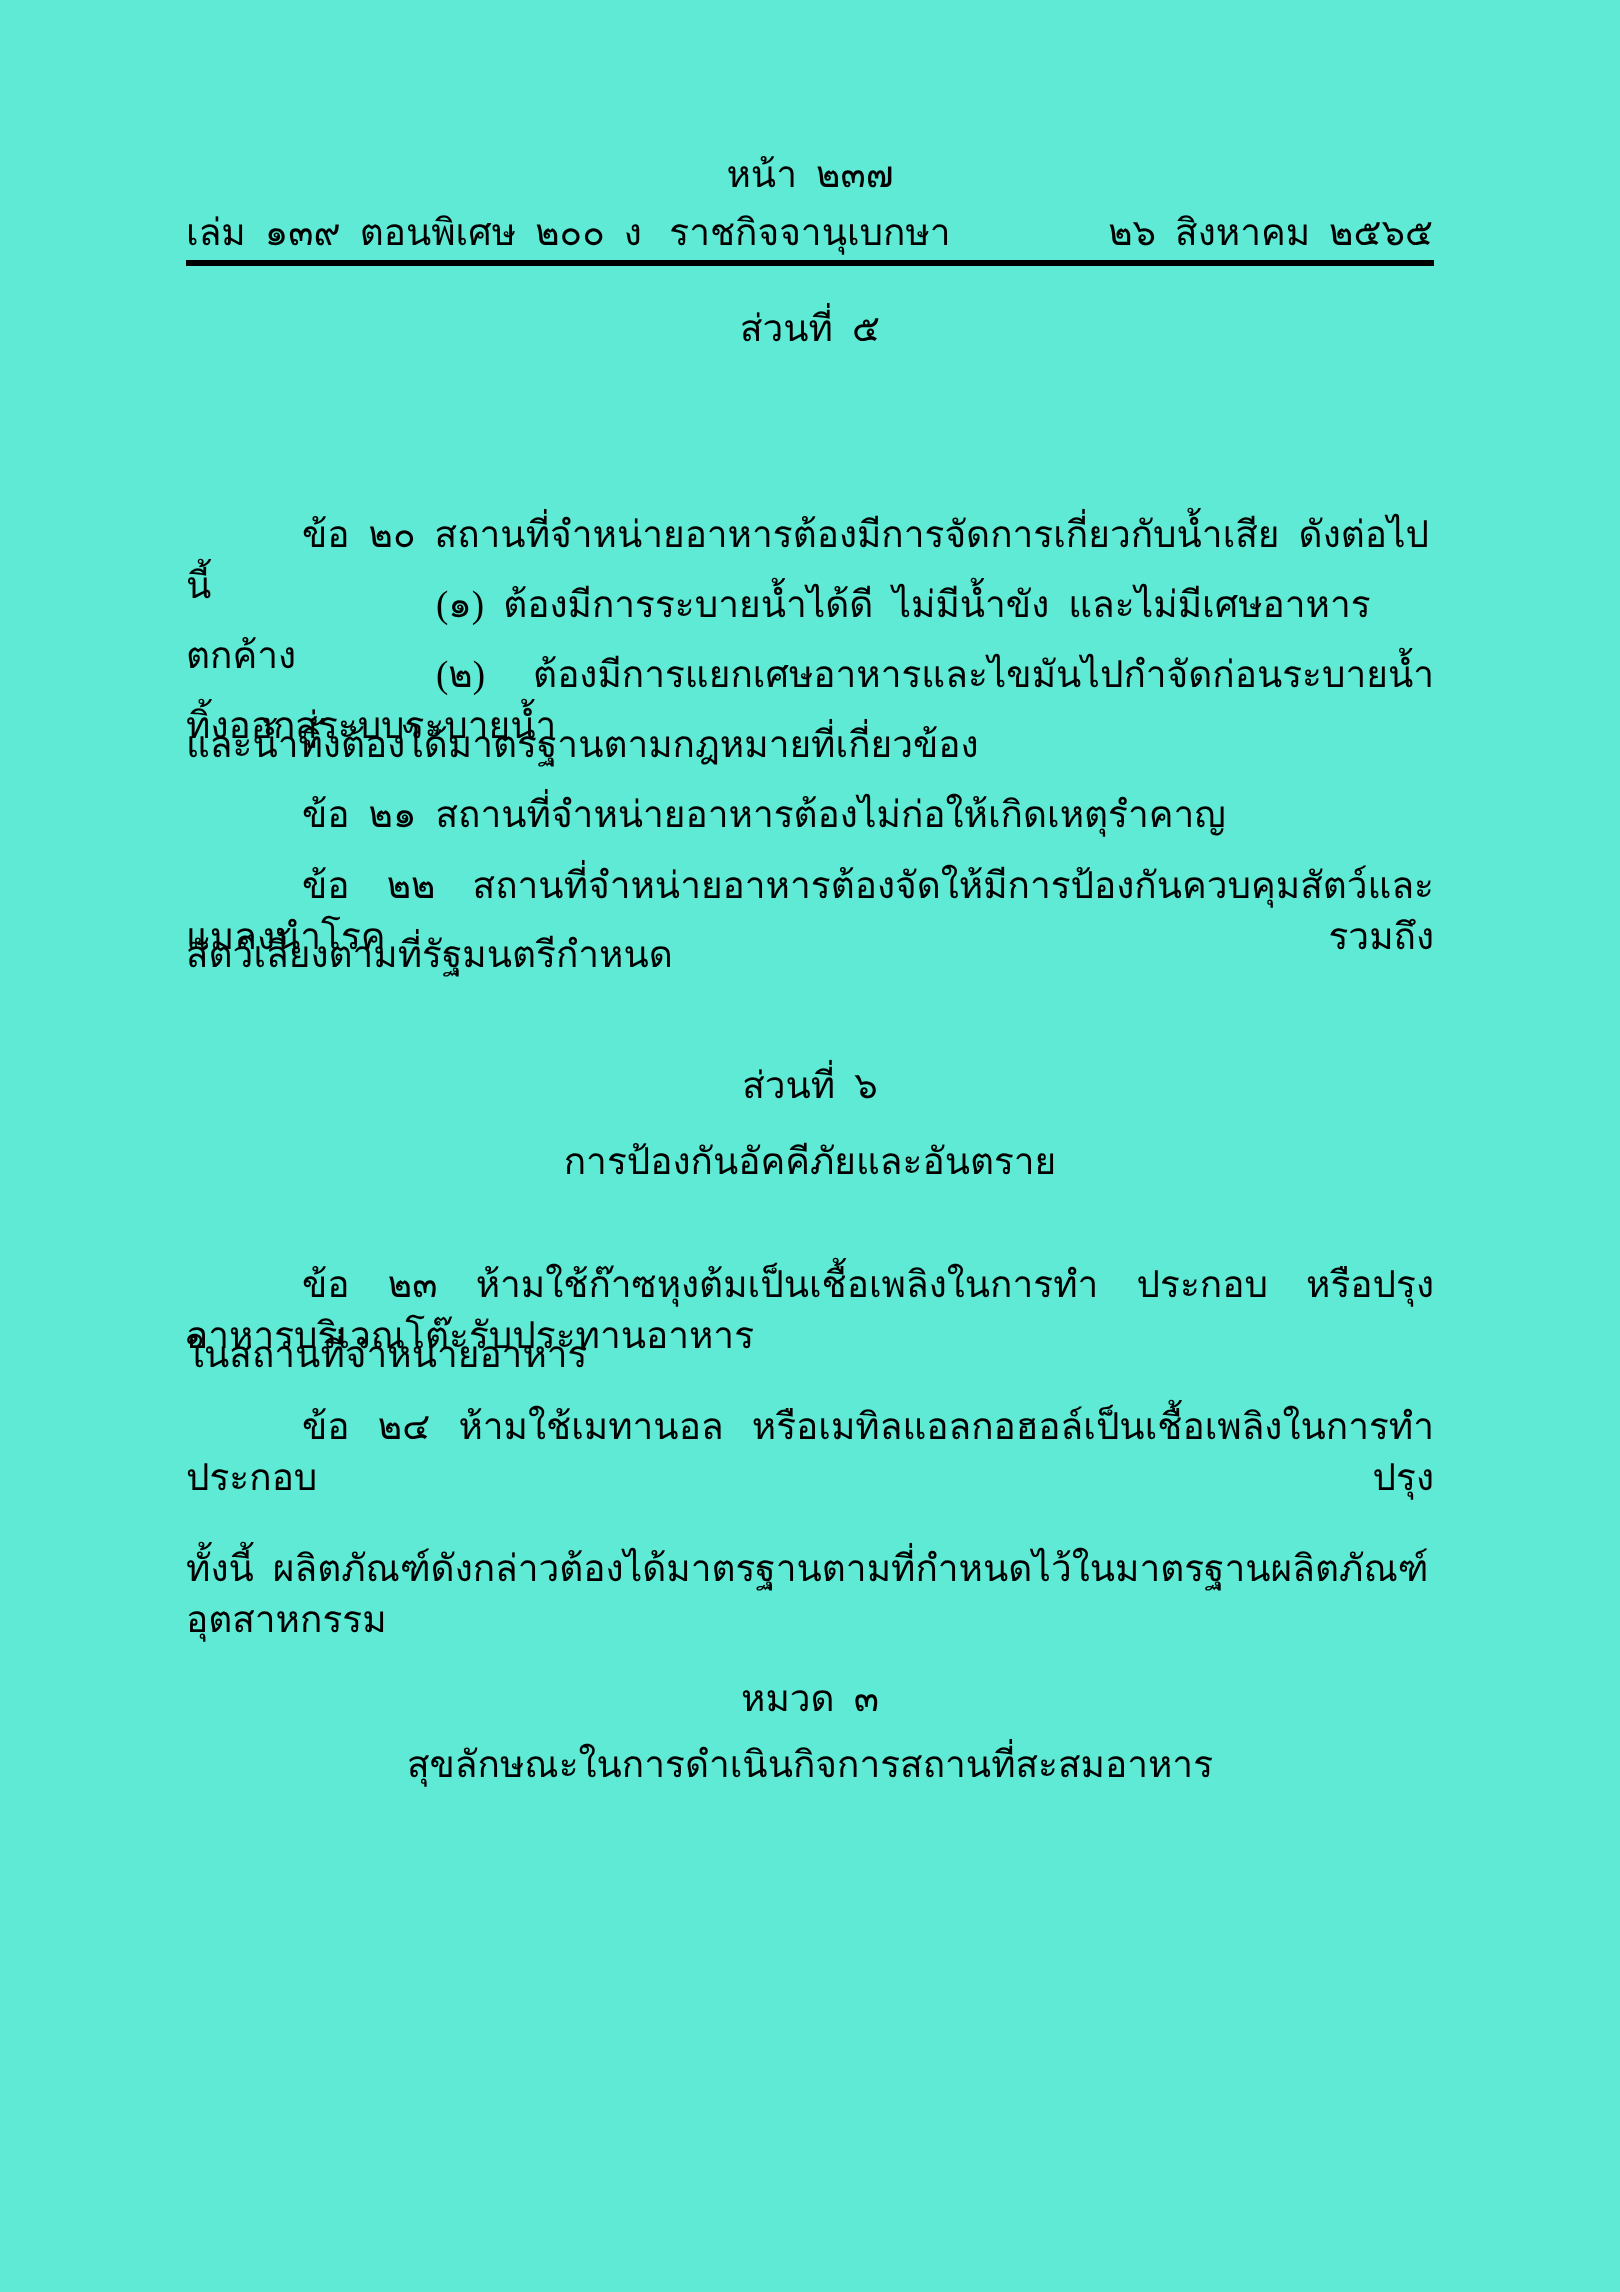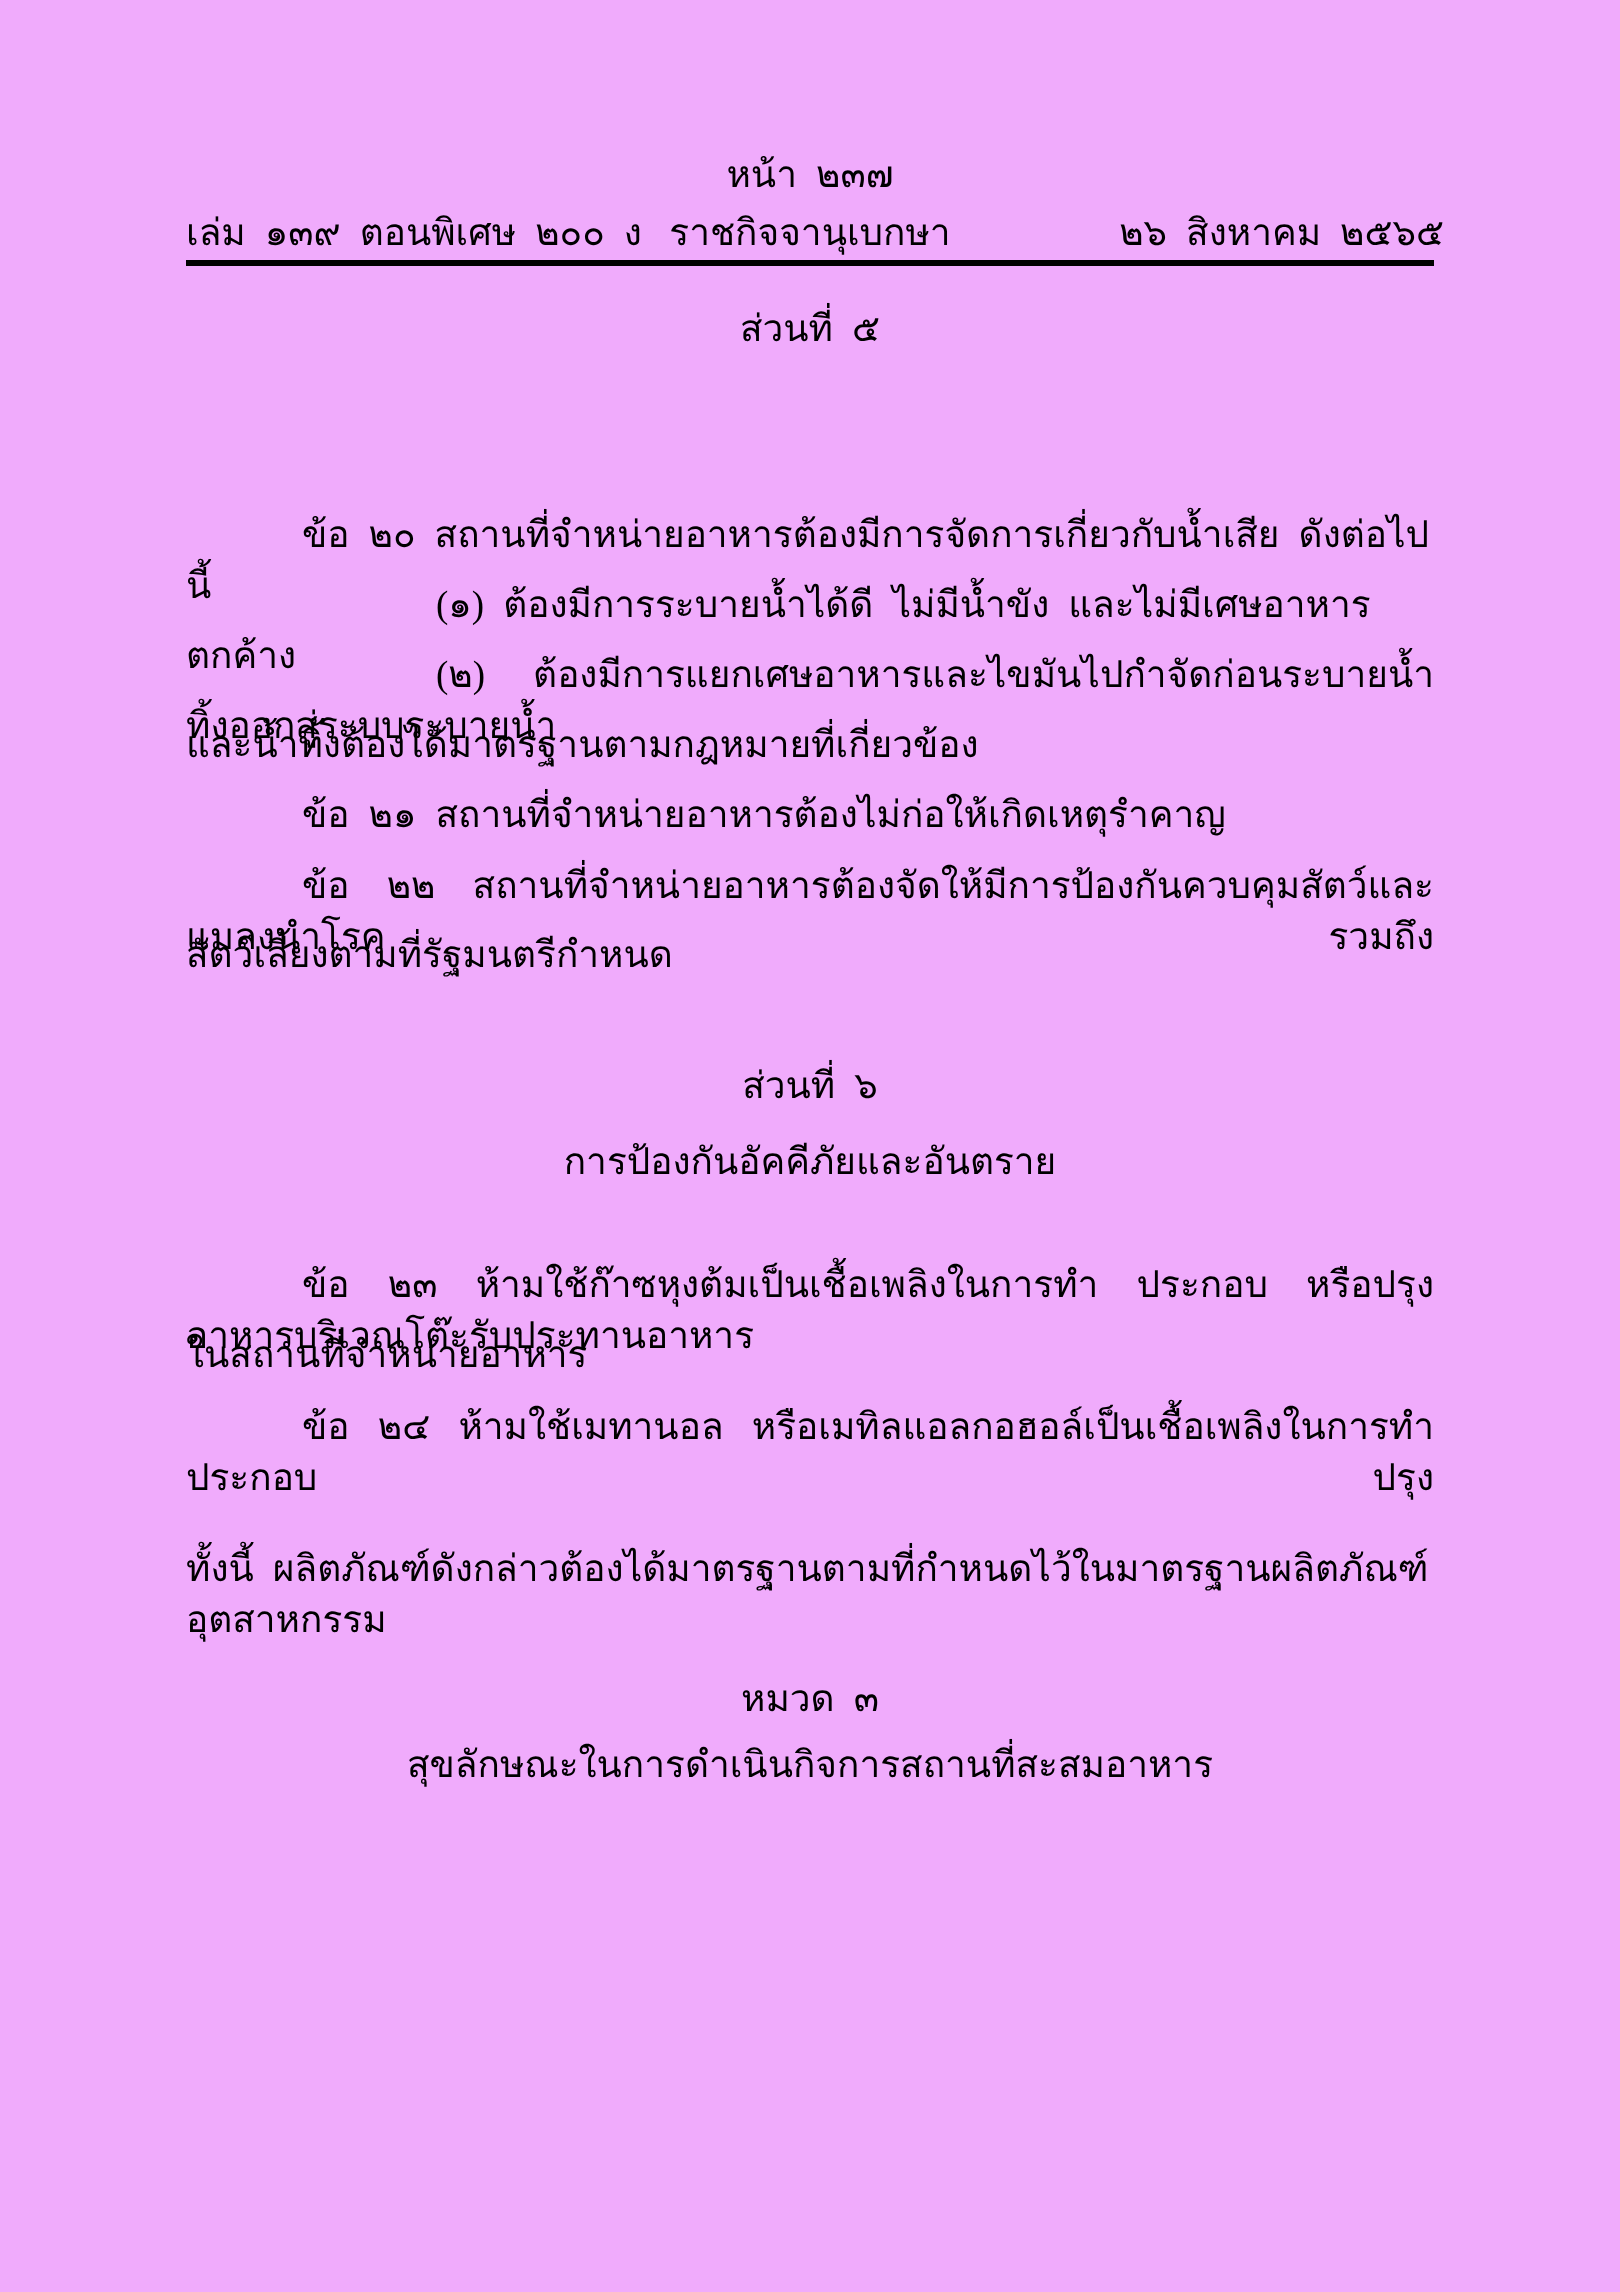--- a/index.html
+++ b/index.html
@@ -4,21 +4,21 @@
 <style>
   html, body {
     margin: 0;
     padding: 0;
     background: #ffffff;
   }
   .page {
     position: relative;
     width: 1620px;
     height: 2293px;
-    background: #f0abfc;
+    background: #5eead4;
     color: #000000;
     font-family: "Liberation Serif", serif;
     font-size: 37px;
     word-spacing: 9.8px;
     overflow: hidden;
   }
   .line {
     position: absolute;
     left: 186px;
     right: 186px;
@@ -27,21 +27,21 @@
   }
   .center { text-align: center; }
   .justify {
     text-align: justify;
     text-align-last: justify;
   }
   .i1 { text-indent: 116px; }
   .i2 { text-indent: 250px; }
   .hdr-left  { position: absolute; left: 186px;  top: 207px; line-height: 51px; }
   .hdr-center{ position: absolute; left: 0; right: 0; top: 207px; line-height: 51px; text-align: center; }
-  .hdr-right { position: absolute; right: 176px; top: 207px; line-height: 51px; }
+  .hdr-right { position: absolute; right: 187px; top: 207px; line-height: 51px; }
   .rule {
     position: absolute;
     left: 186px;
     right: 186px;
     top: 260px;
     height: 5.9px;
     background: #000000;
   }
 </style>
 </head>

